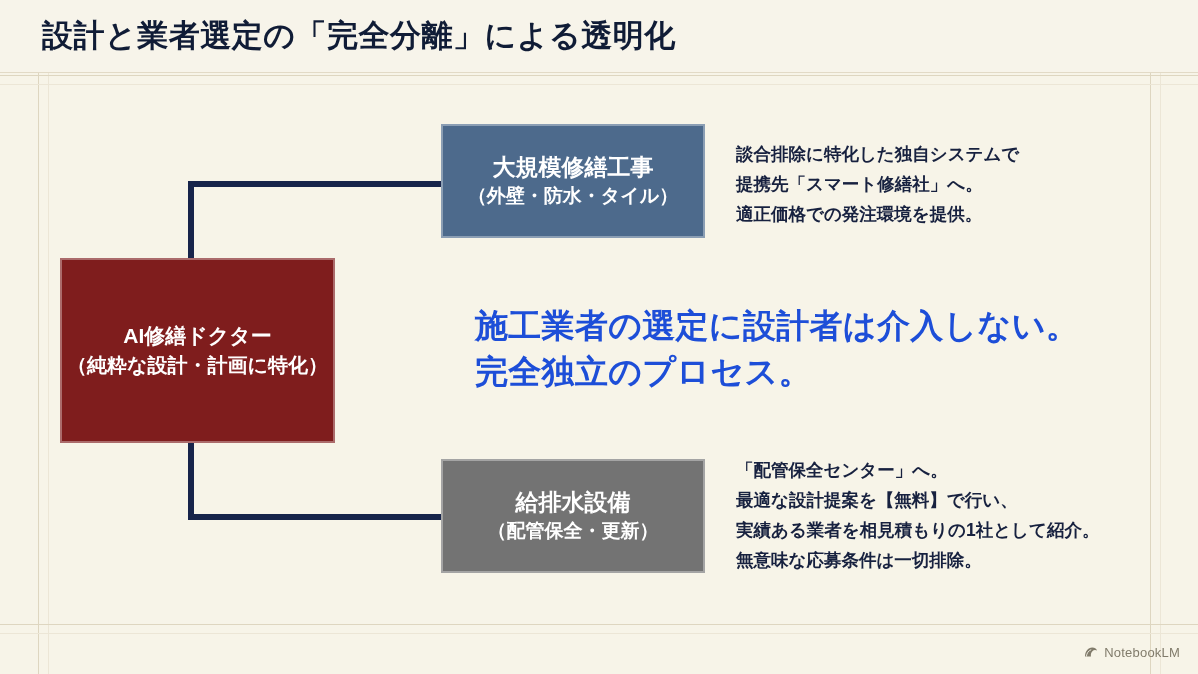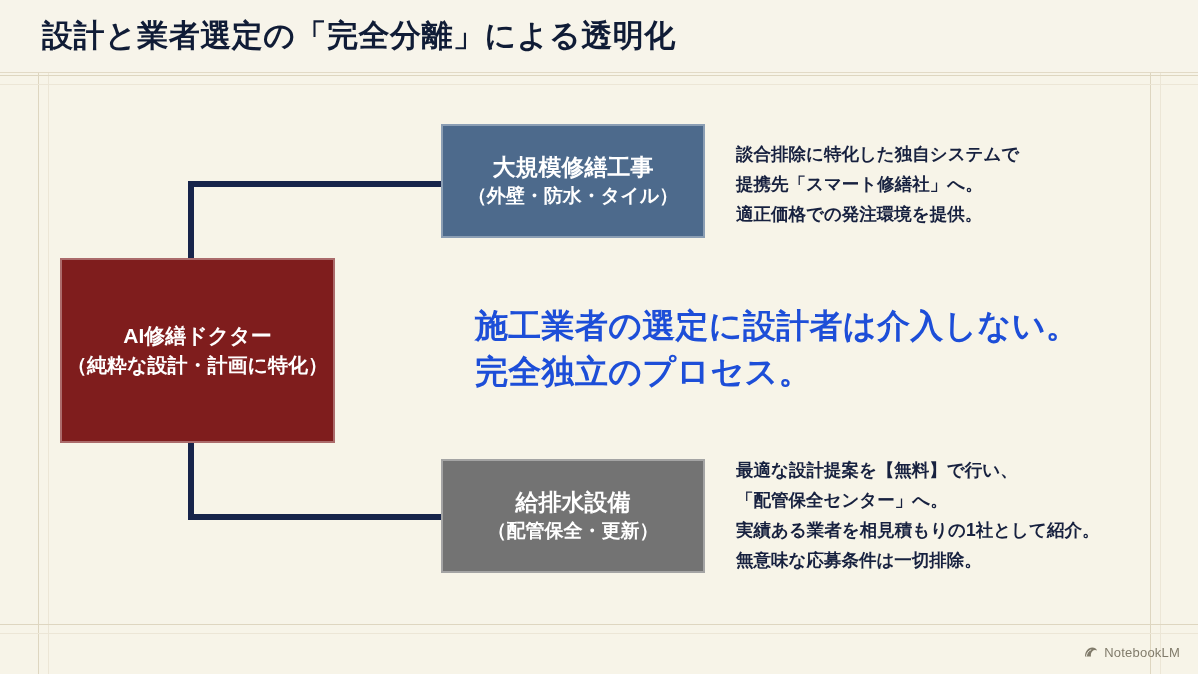--- a/index.html
+++ b/index.html
@@ -214,22 +214,22 @@
     <div class="sub">（配管保全・更新）</div>
   </div>
 
   <div class="desc" id="desc-top">
     <div>談合排除に特化した独自システムで</div>
     <div>提携先「スマート修繕社」へ。</div>
     <div>適正価格での発注環境を提供。</div>
   </div>
 
   <div class="desc" id="desc-bottom">
+    <div>「配管保全センター」へ。</div>
     <div>最適な設計提案を【無料】で行い、</div>
-    <div>「配管保全センター」へ。</div>
     <div>実績ある業者を相見積もりの1社として紹介。</div>
     <div>無意味な応募条件は一切排除。</div>
   </div>
 
   <div id="statement">
     <div>施工業者の選定に設計者は介入しない。</div>
     <div>完全独立のプロセス。</div>
   </div>
 
   <div id="watermark">

